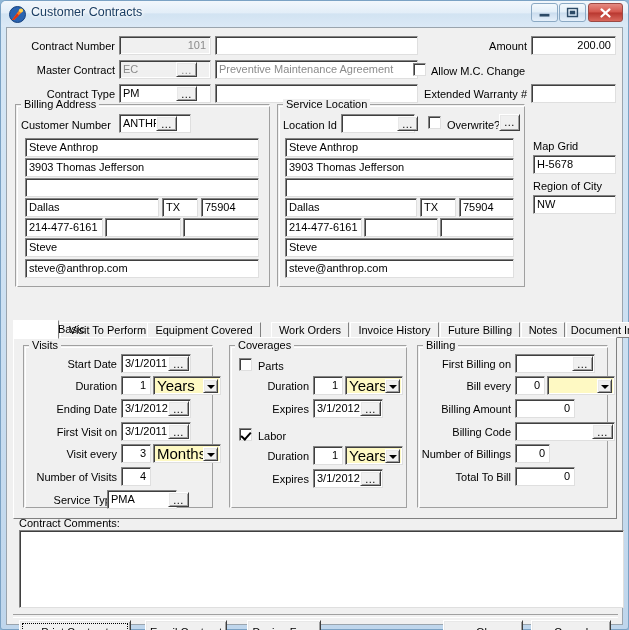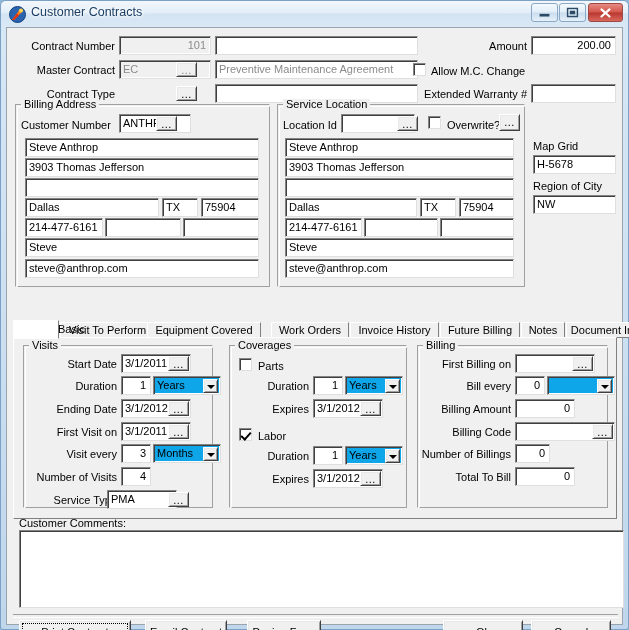--- a/index.html
+++ b/index.html
@@ -73,25 +73,25 @@
     background:#f0f0f0;
     border:1px solid;
     border-color:#ffffff #3f3f3f #3f3f3f #ffffff;
     box-shadow:inset 1px 1px 0 #e8e8e8, inset -1px -1px 0 #a0a0a0;
     font-size:11px;color:#000;text-align:center;
     line-height:14px;letter-spacing:0.5px;
   }
   .ell.ro{color:#8b8b8b;}
   
   .combo{
-    position:absolute;box-sizing:border-box;background:#0ea5e9;
+    position:absolute;box-sizing:border-box;background:#fef9c3;
     border:1px solid;
     border-color:#848484 #dfdfdf #dfdfdf #848484;
     box-shadow:inset 1px 1px 0 #3f3f3f, inset -1px -1px 0 #ffffff;
-    font-size:11px;color:#000;padding:1px 0 0 3px;
+    font-size:15px;color:#000;padding:1px 0 0 3px;
     line-height:15px;overflow:hidden;white-space:nowrap;
   }
   .combo .arrowbox{
     position:absolute;right:2px;top:2px;width:15px;height:14px;
     background:#f0f0f0;
     border:1px solid;
     border-color:#ffffff #3f3f3f #3f3f3f #ffffff;
     box-shadow:inset 1px 1px 0 #e8e8e8, inset -1px -1px 0 #a0a0a0;
     box-sizing:border-box;
   }
@@ -206,20 +206,21 @@
     <div class="lbl r" style="left:8px;top:12px;width:100px;">Contract Number</div>
     <div class="fld ro num" style="left:112px;top:8px;width:92px;height:19px;">101</div>
     <div class="fld" style="left:208px;top:8px;width:203px;height:19px;"></div>
 
     <div class="lbl r" style="left:8px;top:36px;width:100px;">Master Contract</div>
     <div class="fld ro" style="left:112px;top:32px;width:92px;height:19px;">EC</div>
     <div class="ell ro" style="left:169px;top:34px;width:21px;height:15px;">...</div>
     <div class="fld gray-txt" style="left:208px;top:32px;width:203px;height:19px;">Preventive Maintenance Agreement</div>
 
     <div class="lbl r" style="left:8px;top:60px;width:100px;">Contract Type</div>
+    <div class="fld" style="left:112px;top:56px;width:92px;height:19px;">PM</div>
     <div class="ell" style="left:169px;top:58px;width:21px;height:15px;">...</div>
     <div class="fld" style="left:208px;top:56px;width:203px;height:19px;"></div>
 
     <div class="lbl r" style="left:400px;top:12px;width:120px;">Amount</div>
     <div class="fld num" style="left:524px;top:8px;width:85px;height:19px;">200.00</div>
 
     <div class="cbx" style="left:406px;top:35px;"></div>
     <div class="lbl" style="left:424px;top:37px;">Allow M.C. Change</div>
 
     <div class="lbl r" style="left:400px;top:60px;width:120px;">Extended Warranty #</div>
@@ -381,21 +382,21 @@
     <div class="lbl r" style="left:410px;top:398px;width:94px;">Billing Code</div>
     <div class="fld" style="left:508px;top:394px;width:100px;height:19px;"></div>
     <div class="ell" style="left:585px;top:396px;width:21px;height:15px;">...</div>
 
     <div class="lbl r" style="left:404px;top:420px;width:100px;">Number of Billings</div>
     <div class="fld num" style="left:508px;top:416px;width:35px;height:19px;">0</div>
 
     <div class="lbl r" style="left:410px;top:443px;width:94px;">Total To Bill</div>
     <div class="fld num" style="left:508px;top:439px;width:60px;height:19px;">0</div>
 
-    <div class="lbl" style="left:12px;top:489px;">Customer Comments:</div>
+    <div class="lbl" style="left:12px;top:489px;">Contract Comments:</div>
     <div id="comments-area"></div>
 
     <div id="sep-line"></div>
 
     <div class="pbtn" style="left:12px;top:592px;width:112px;">
       <span class="focusring"></span>
       <span class="acc">P</span><span>rint Contract</span>
     </div>
     <div class="pbtn" style="left:138px;top:592px;width:82px;">
       <span class="acc">E</span><span>mail Contract</span>

